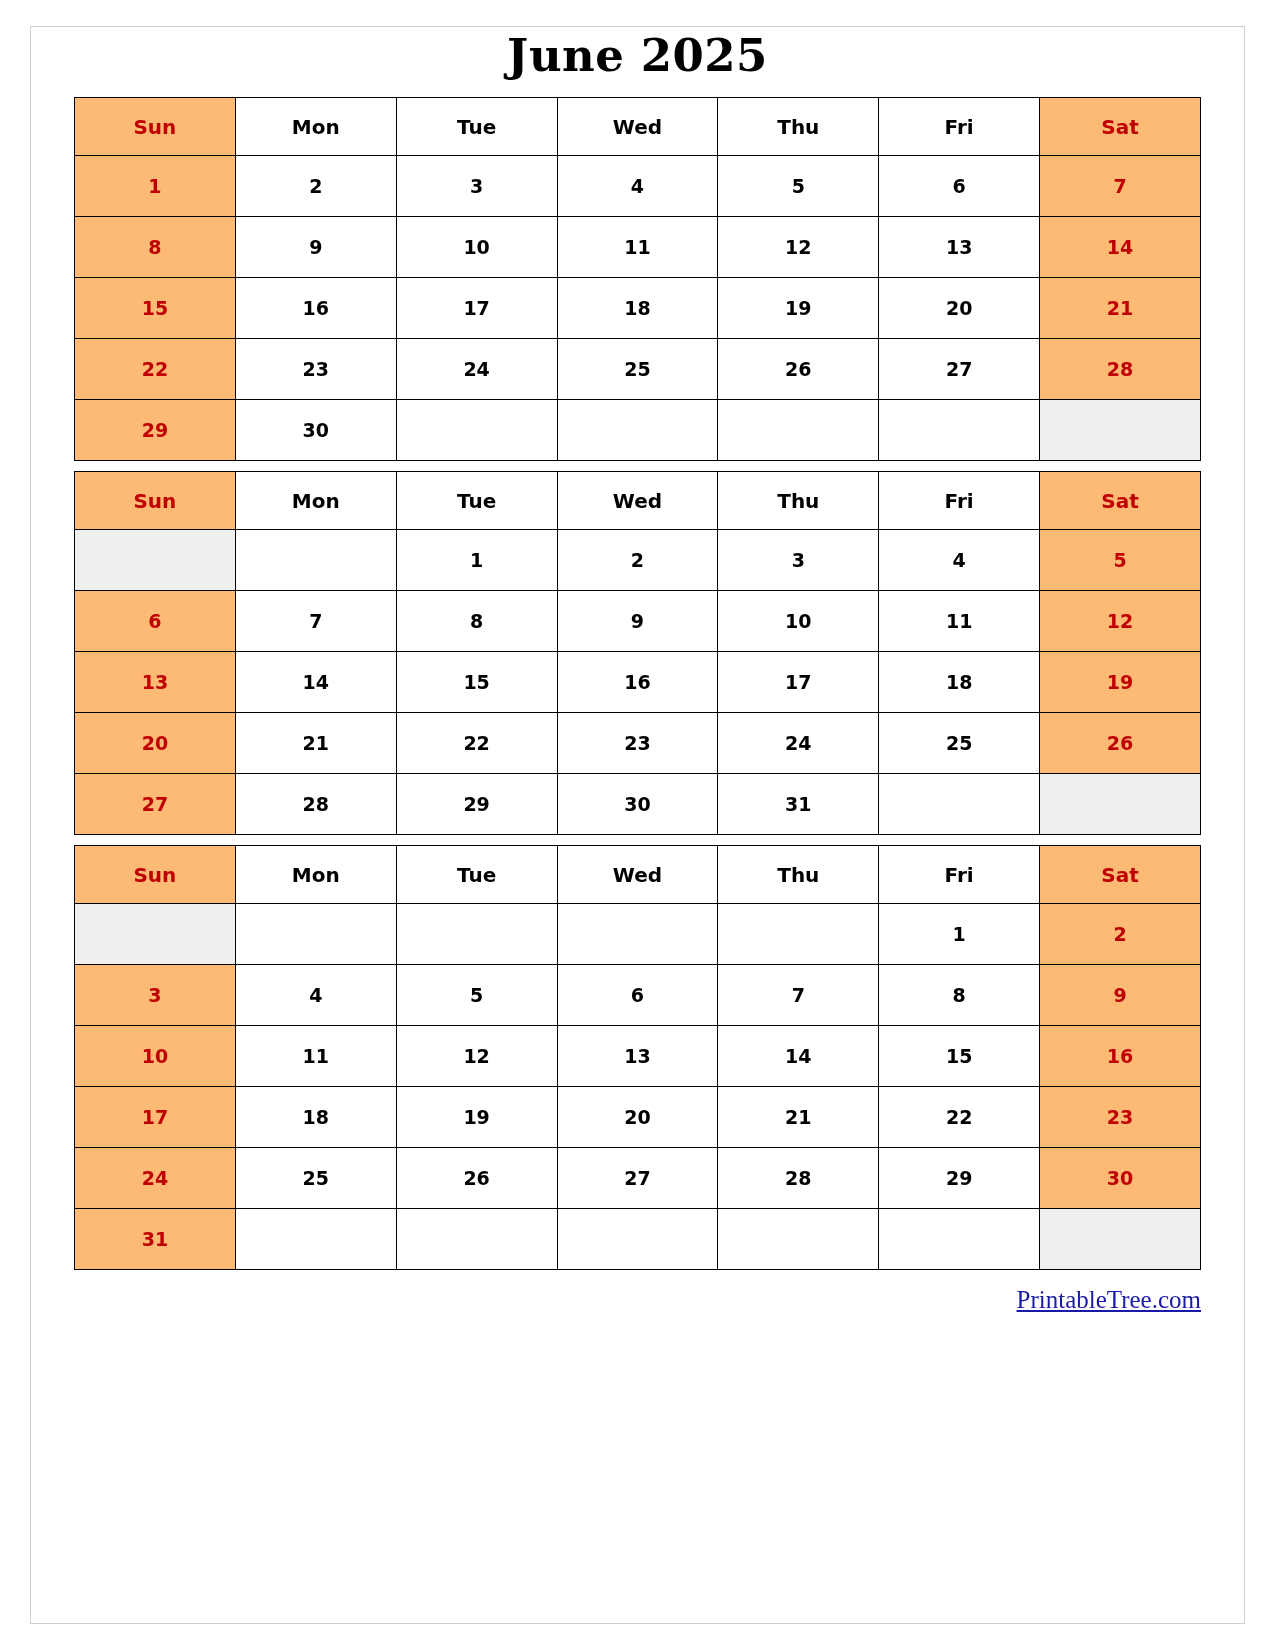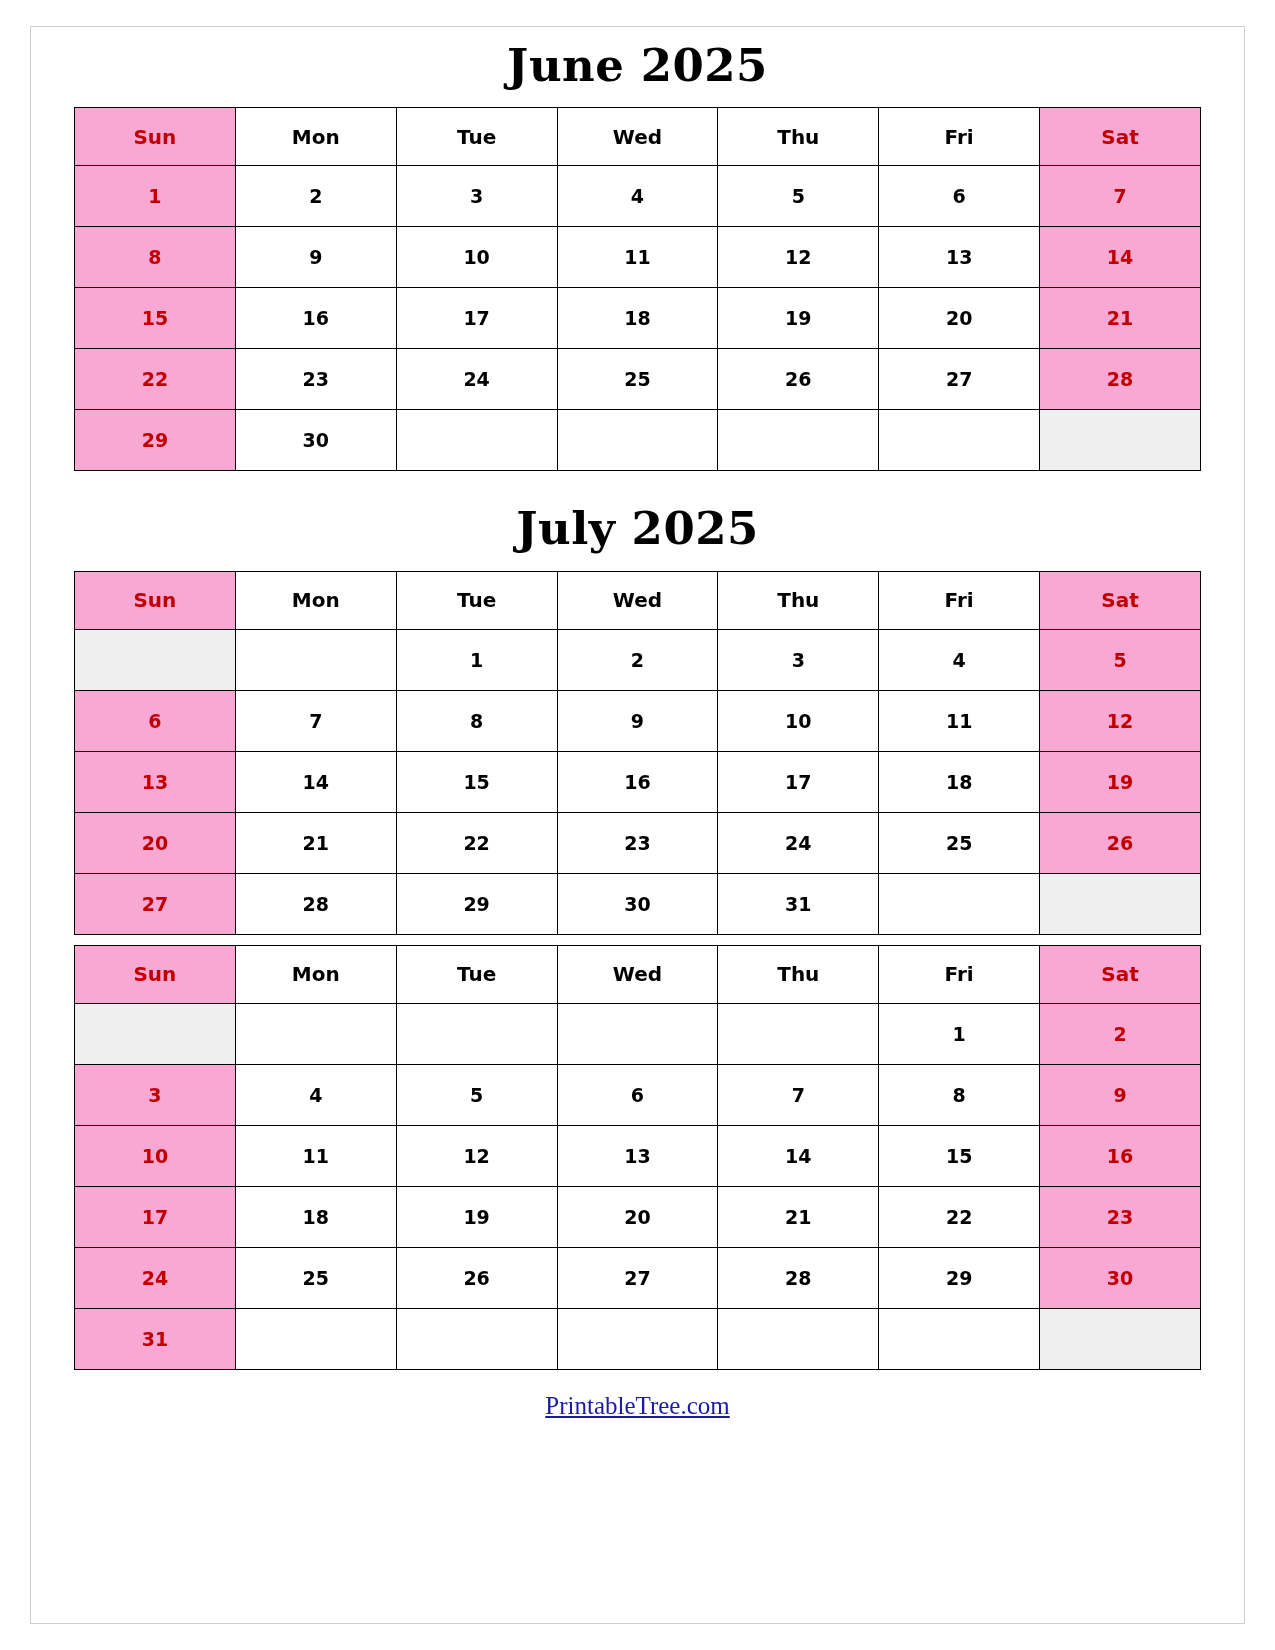--- a/index.html
+++ b/index.html
@@ -11,21 +11,21 @@
     width: 1275px;
     height: 1650px;
     font-family: "Liberation Serif", serif;
     color: #000000;
   }
   .page {
     position: relative;
     width: 1275px;
     height: 1650px;
     box-sizing: border-box;
-    padding: 24px 30px;
+    padding: 14px 30px;
   }
   .page-border {
     position: absolute;
     left: 30px;
     top: 26px;
     right: 30px;
     bottom: 26px;
     border: 1px solid #cfcfcf;
     pointer-events: none;
   }
@@ -60,36 +60,36 @@
     font-family: "DejaVu Sans", "Liberation Sans", sans-serif;
     font-weight: 700;
     font-size: 19px;
     padding: 0;
   }
   table.cal th {
     height: 57px;
     font-size: 20px;
   }
   .weekend {
-    background: #f9a8d4;
+    background: #fdba74;
     color: #c00000;
   }
   .weekday {
     background: #ffffff;
     color: #000000;
   }
   td.empty {
     background: #ffffff;
   }
   td.empty.weekend {
     background: #efefef;
   }
   .footer {
-    text-align: center;
-    margin-top: 22px;
+    text-align: right;
+    margin-top: 16px;
   }
   .footer a {
     font-family: "Liberation Serif", serif;
     font-size: 25px;
     color: #1a1aa8;
     text-decoration: underline;
   }
 </style>
 </head>
 <body>
@@ -156,21 +156,20 @@
             <td class="weekday empty"></td>
             <td class="weekday empty"></td>
             <td class="weekday empty"></td>
             <td class="weekend empty"></td>
           </tr>
         </tbody>
       </table>
     </div>
 
     <div class="month-block">
-      <h1 class="month-title m2">July 2025</h1>
       <table class="cal">
         <thead>
           <tr>
             <th class="weekend">Sun</th>
             <th class="weekday">Mon</th>
             <th class="weekday">Tue</th>
             <th class="weekday">Wed</th>
             <th class="weekday">Thu</th>
             <th class="weekday">Fri</th>
             <th class="weekend">Sat</th>

